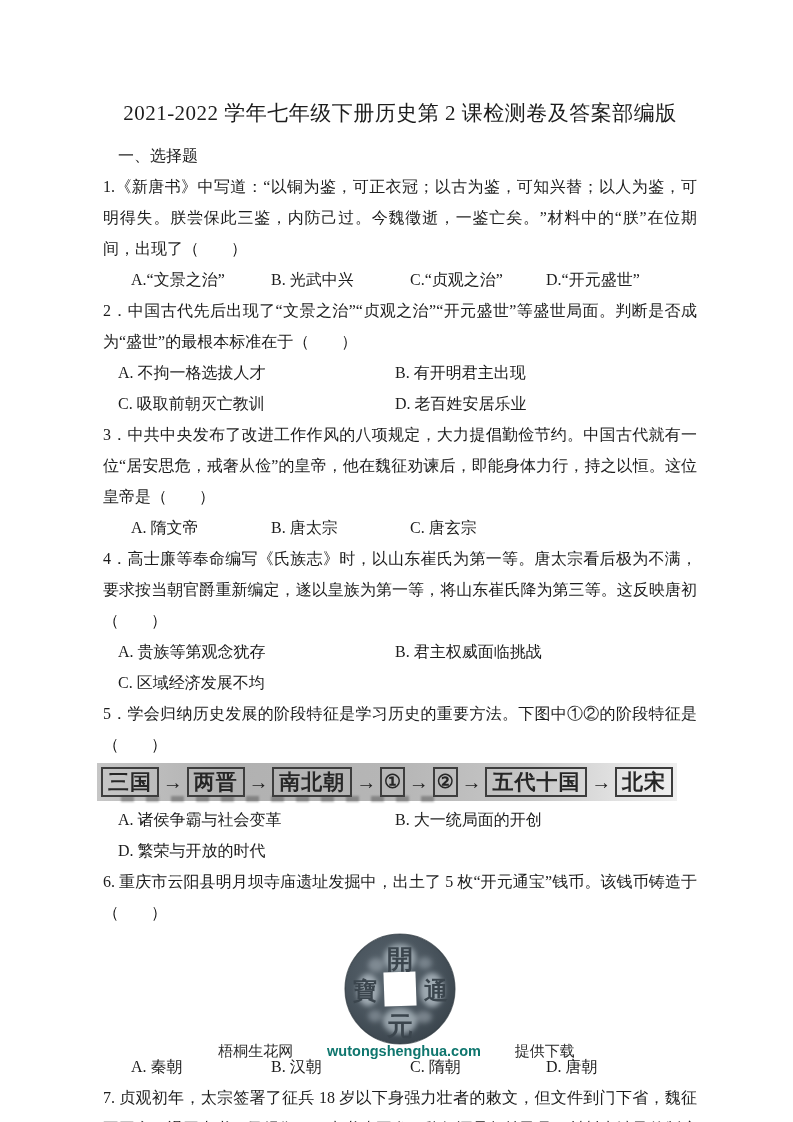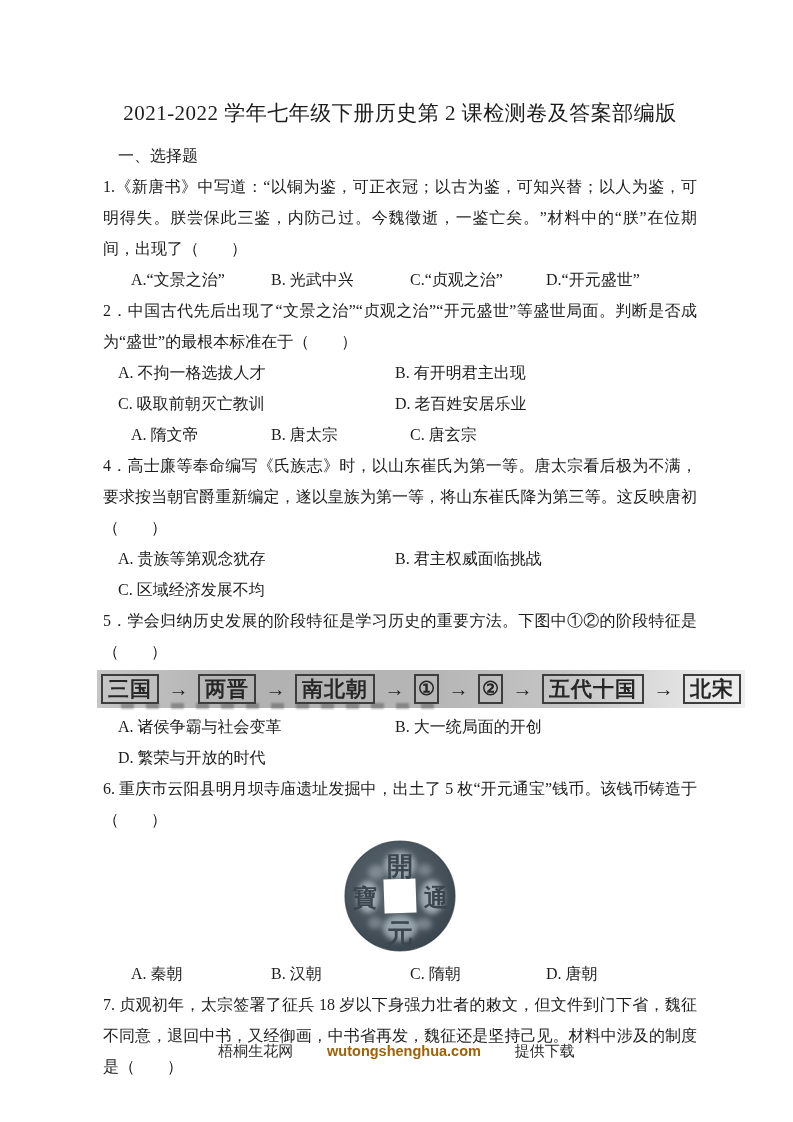--- a/index.html
+++ b/index.html
@@ -27,21 +27,21 @@
     text-align:justify;text-justify:inter-ideograph;
   }
   .opts{display:grid;margin-left:15px;font-size:16px;line-height:31px;}
   .opts span{display:block;}
   .opts.c4{grid-template-columns:140px 139px 136px 1fr;margin-left:28px;}
   .opts.c2{grid-template-columns:277px 1fr;}
   
   .strip{
     position:relative;
     margin:3px 0 3px -6px;
-    width:648px;height:38px;
+    width:580px;height:38px;
     display:flex;align-items:center;
     padding:0 4px;box-sizing:border-box;
     background:linear-gradient(90deg,#c6c6c6 0%,#b1b1b1 22%,#b6b6b6 52%,#c6c6c6 74%,#e2e2e2 90%,#efefef 100%);
   }
   .strip::after{
     content:"";position:absolute;left:24px;bottom:-1px;width:320px;height:6px;
     background:repeating-linear-gradient(90deg,rgba(55,55,55,.38) 0 13px,transparent 13px 25px);
     filter:blur(1px);
   }
   .tb{
@@ -55,21 +55,21 @@
     margin:0 3px;flex:1 0 auto;text-align:center;
   }
   
   .coin-wrap{margin:4px 0 5px 0;height:114px;display:flex;justify-content:center;}
   
   .footer{
     position:absolute;top:1040px;left:0;width:793px;
     text-align:center;font-size:15px;color:#2a2a2a;line-height:22px;
   }
   .footer span{margin:0 15px;}
-  .footer .domain{font-family:"Liberation Sans","DejaVu Sans",sans-serif;font-weight:bold;font-size:14.5px;color:#a16207;}
+  .footer .domain{font-family:"Liberation Sans","DejaVu Sans",sans-serif;font-weight:bold;font-size:14.5px;color:#0f766e;}
 </style>
 </head>
 <body>
 
 <div class="page">
   <div class="content">
 
     <h1 class="title">2021-2022 学年七年级下册历史第 2 课检测卷及答案部编版</h1>
     <div class="section-heading">一、选择题</div>
 
@@ -82,20 +82,21 @@
     </div>
 
     <p class="q">2．中国古代先后出现了“文景之治”“贞观之治”“开元盛世”等盛世局面。判断是否成为“盛世”的最根本标准在于（　　）</p>
     <div class="opts c2">
       <span>A. 不拘一格选拔人才</span>
       <span>B. 有开明君主出现</span>
       <span>C. 吸取前朝灭亡教训</span>
       <span>D. 老百姓安居乐业</span>
     </div>
 
+    <p class="q">3．中共中央发布了改进工作作风的八项规定，大力提倡勤俭节约。中国古代就有一位“居安思危，戒奢从俭”的皇帝，他在魏征劝谏后，即能身体力行，持之以恒。这位皇帝是（　　）</p>
     <div class="opts c4">
       <span>A. 隋文帝</span>
       <span>B. 唐太宗</span>
       <span>C. 唐玄宗</span>
     </div>
 
     <p class="q">4．高士廉等奉命编写《氏族志》时，以山东崔氏为第一等。唐太宗看后极为不满，要求按当朝官爵重新编定，遂以皇族为第一等，将山东崔氏降为第三等。这反映唐初（　　）</p>
     <div class="opts c2">
       <span>A. 贵族等第观念犹存</span>
       <span>B. 君主权威面临挑战</span>

